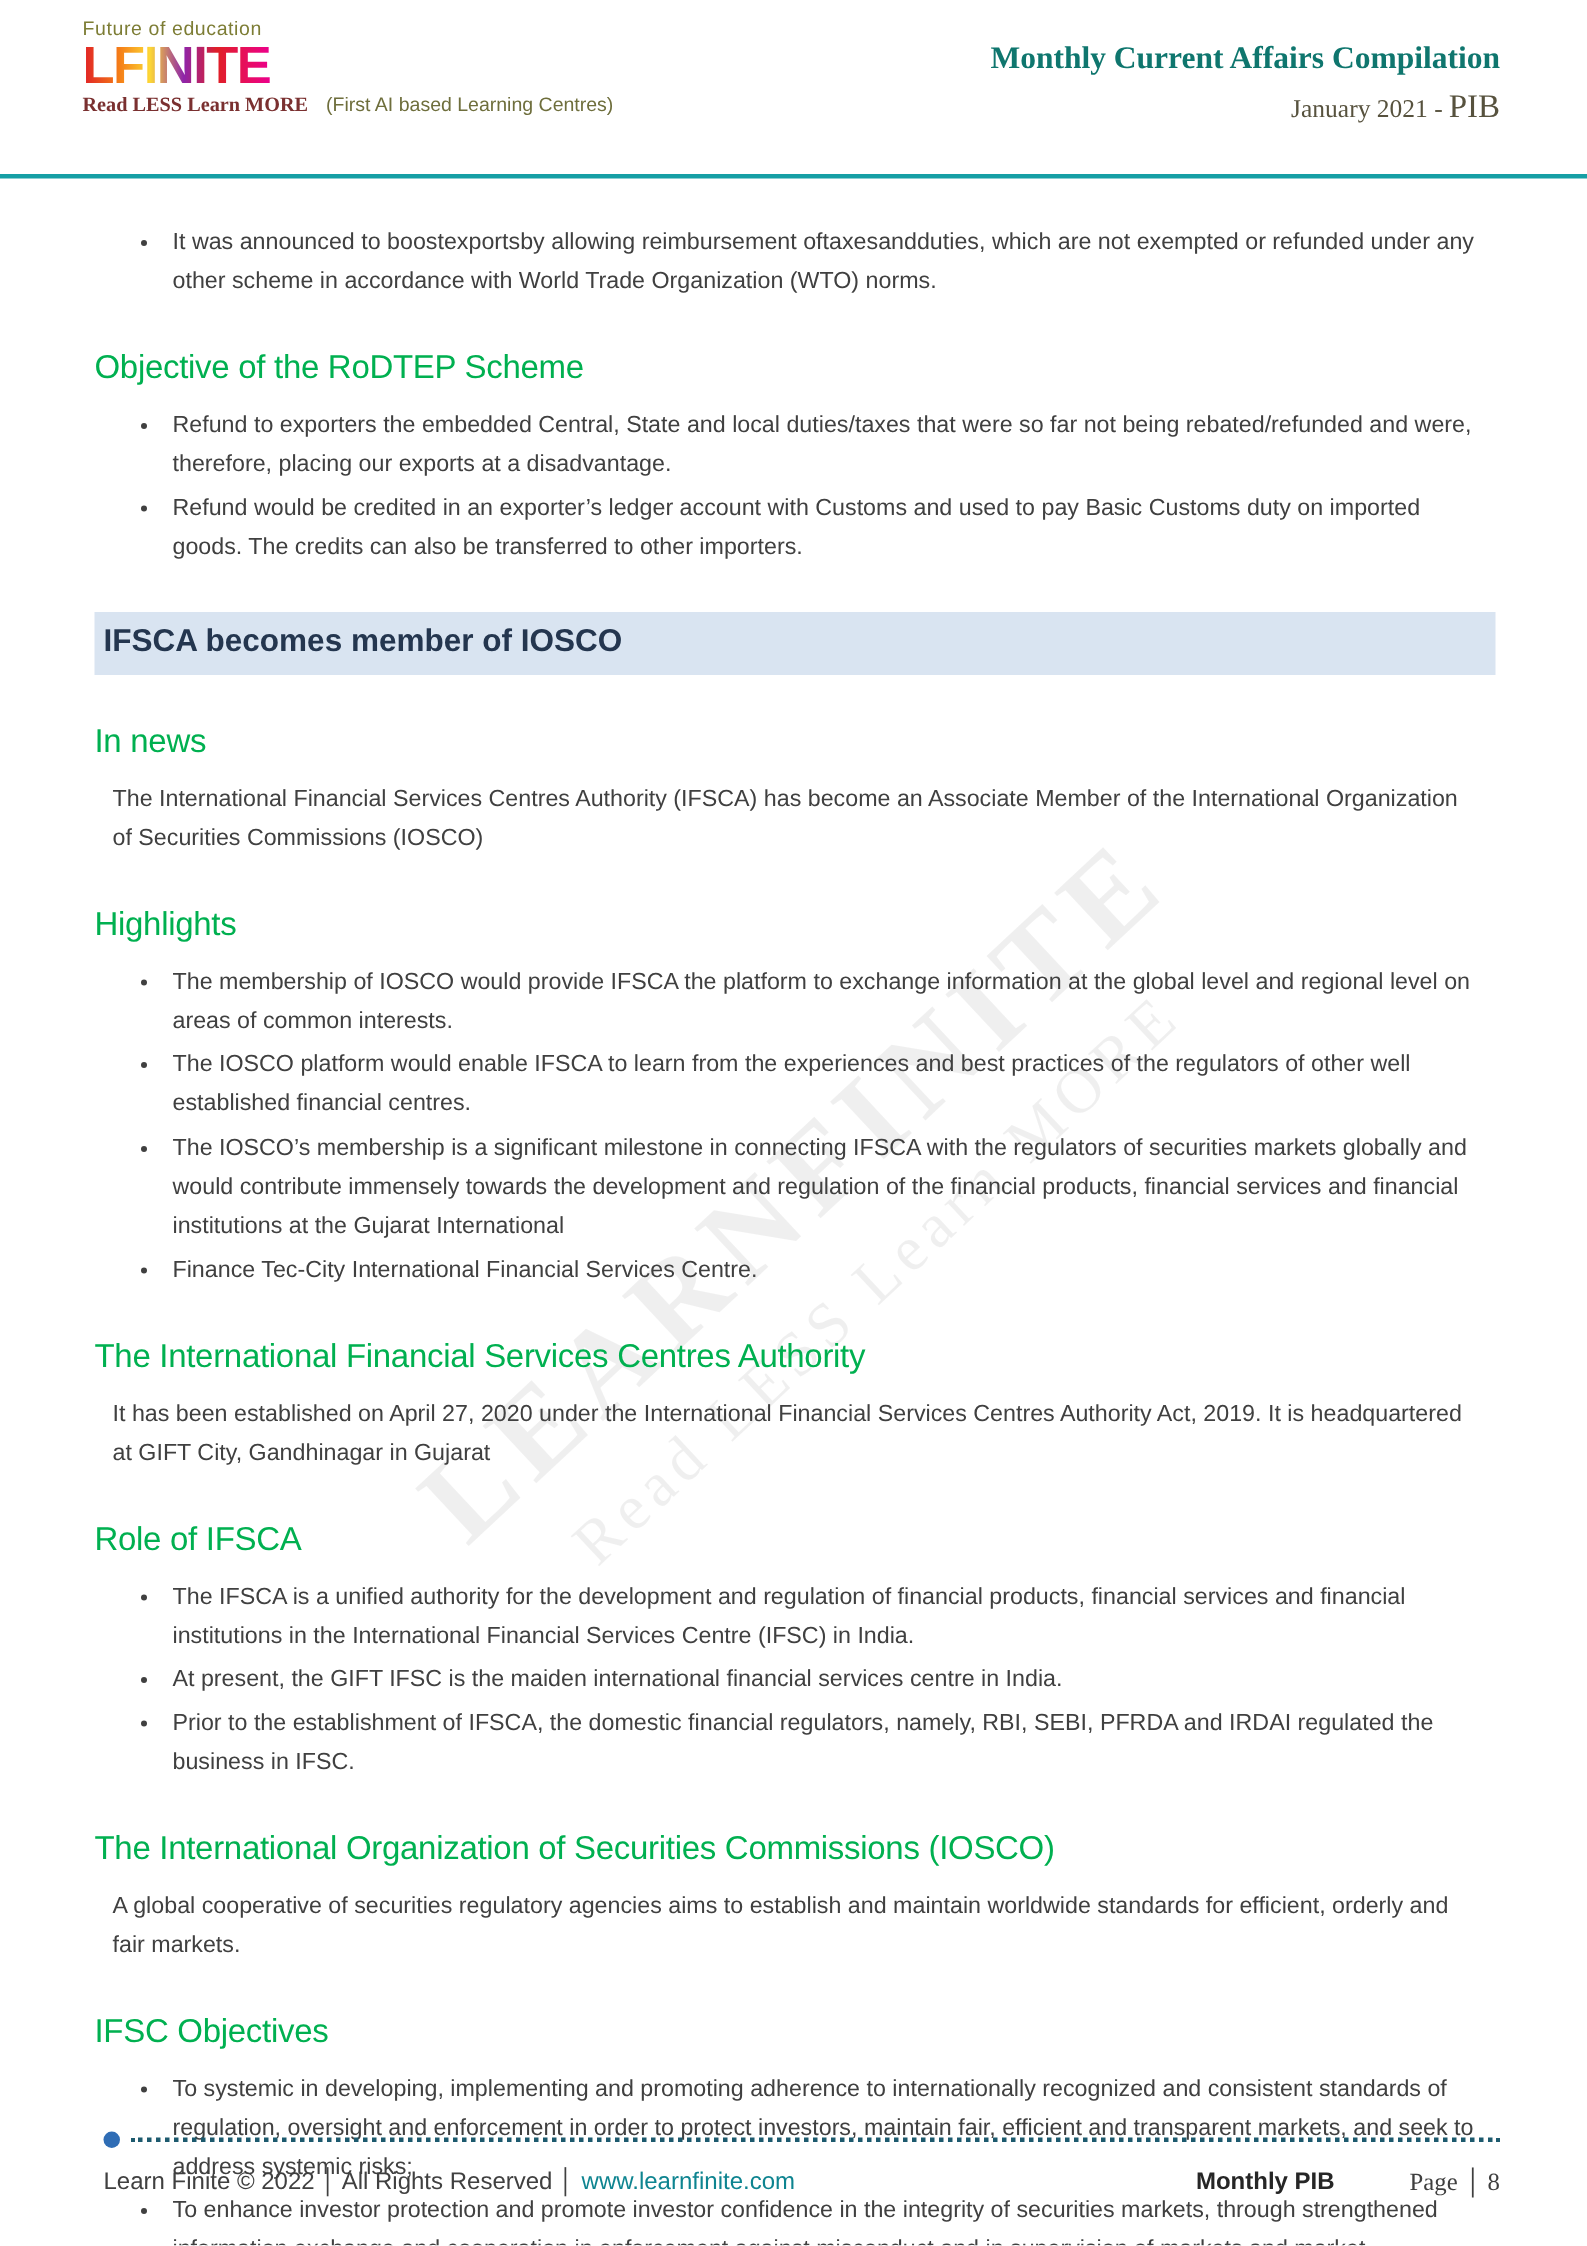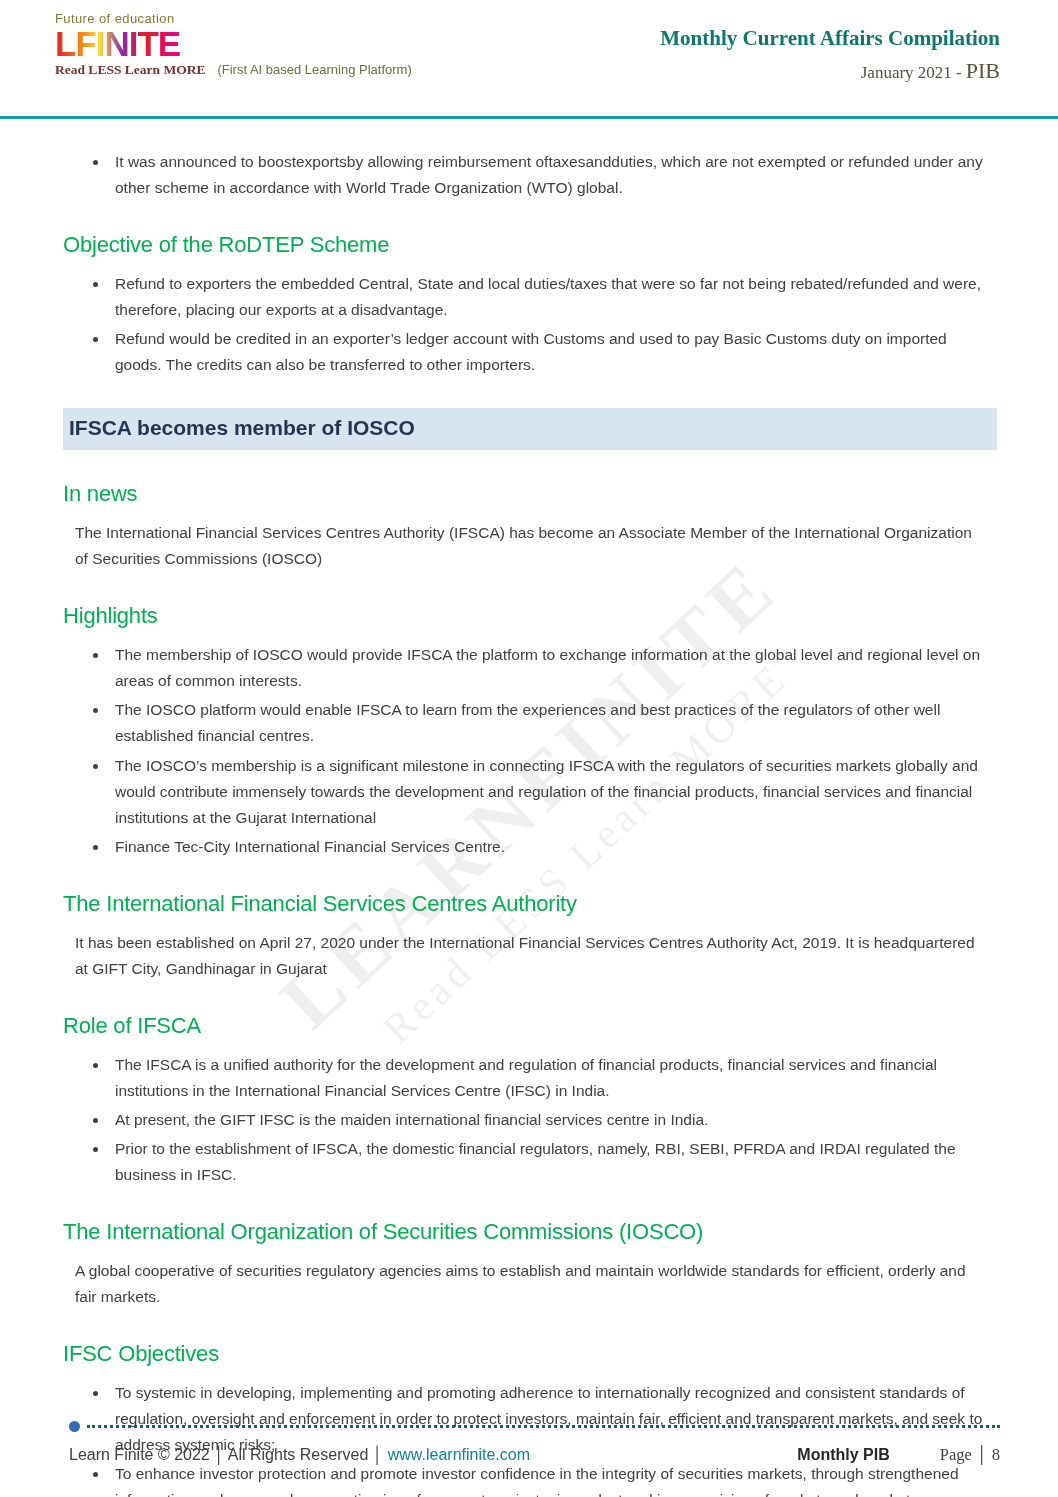--- a/index.html
+++ b/index.html
@@ -77,36 +77,36 @@
     <div class="wm1">LEARNFINITE</div>
     <div class="wm2">Read LESS Learn MORE</div>
   </div>
 
   <header class="header">
     <div class="logo-block">
       <div class="logo-tagline-top">Future of education</div>
       <div class="logo-word">LFINITE</div>
       <div class="logo-bottom-row">
         <span class="logo-tagline-bottom">Read LESS Learn MORE</span>
-        <span class="logo-platform">(First AI based Learning Platform)</span>
+        <span class="logo-platform">(First AI based Learning Centres)</span>
       </div>
     </div>
     <div class="header-right">
       <div class="doc-title">Monthly Current Affairs Compilation</div>
       <div class="doc-subtitle">
         <span>January 2021 -</span><span class="pib">PIB</span>
       </div>
     </div>
   </header>
   <div class="header-rule"></div>
 
   <main class="content">
 
     <ul class="bullets first">
-      <li>It was announced to boostexportsby allowing reimbursement oftaxesandduties, which are not exempted or refunded under any other scheme in accordance with World Trade Organization (WTO) global.</li>
+      <li>It was announced to boostexportsby allowing reimbursement oftaxesandduties, which are not exempted or refunded under any other scheme in accordance with World Trade Organization (WTO) norms.</li>
     </ul>
 
     <h3 class="green-head">Objective of the RoDTEP Scheme</h3>
     <ul class="bullets">
       <li>Refund to exporters the embedded Central, State and local duties/taxes that were so far not being rebated/refunded and were, therefore, placing our exports at a disadvantage.</li>
       <li>Refund would be credited in an exporter’s ledger account with Customs and used to pay Basic Customs duty on imported goods. The credits can also be transferred to other importers.</li>
     </ul>
 
     <div class="section-banner">IFSCA becomes member of IOSCO</div>
 

